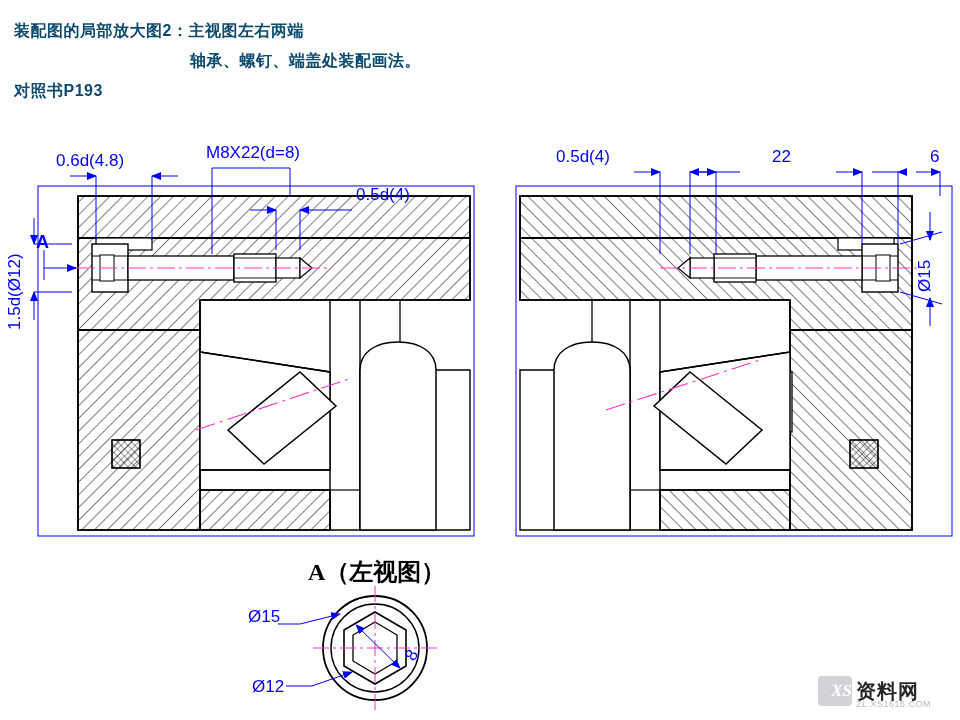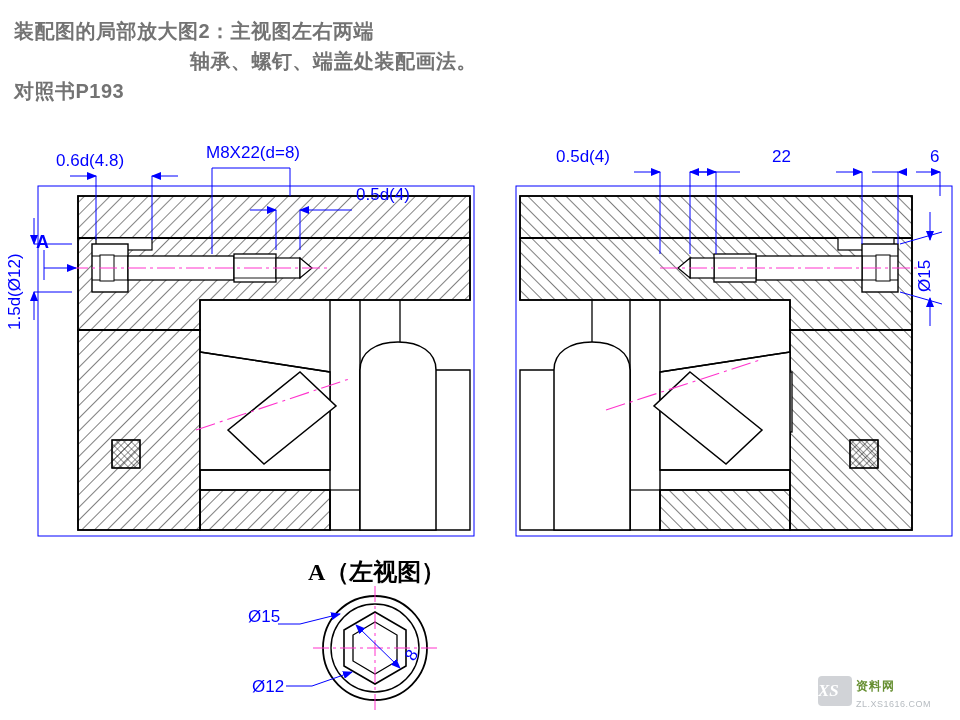--- a/index.html
+++ b/index.html
@@ -18,24 +18,24 @@
     position: relative;
     width: 960px;
     height: 720px;
     background: #ffffff;
   }
   .title-block {
     position: absolute;
     left: 14px;
     top: 16px;
     width: 700px;
-    color: #737373;
+    color: #0c4a6e;
     font-family: "Liberation Sans", sans-serif;
     font-weight: bold;
-    font-size: 20px;
+    font-size: 16px;
     line-height: 30px;
     letter-spacing: 0.5px;
   }
   .title-line-1 { margin-left: 0px; }
   .title-line-2 { margin-left: 176px; }
   .title-line-3 { }
 
   svg.drawing {
     position: absolute;
     left: 0;
@@ -56,30 +56,30 @@
     left: 0;
     top: 0;
     width: 34px;
     height: 30px;
     background: #c9ccd1;
     border-radius: 4px;
     color: #ffffff;
     font-size: 17px;
     font-style: italic;
     font-weight: bold;
-    text-align: left;
+    text-align: right;
     line-height: 30px;
     font-family: "Liberation Serif", serif;
   }
   .wm-text {
     position: absolute;
     left: 38px;
     top: 2px;
-    color: #4d7c0f;
-    font-size: 12px;
+    color: #000000;
+    font-size: 20px;
     font-weight: bold;
     letter-spacing: 1px;
     font-family: Liberation Serif, serif;
   }
   .wm-sub {
     position: absolute;
     left: 38px;
     top: 23px;
     color: #aab0b6;
     font-size: 9px;

